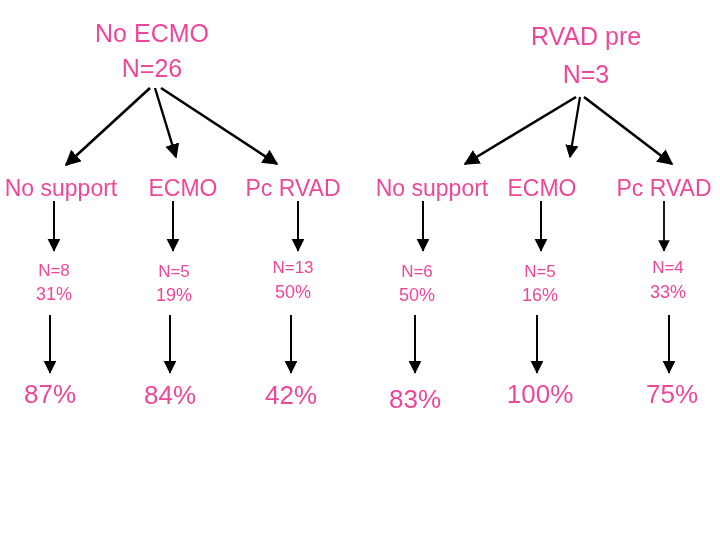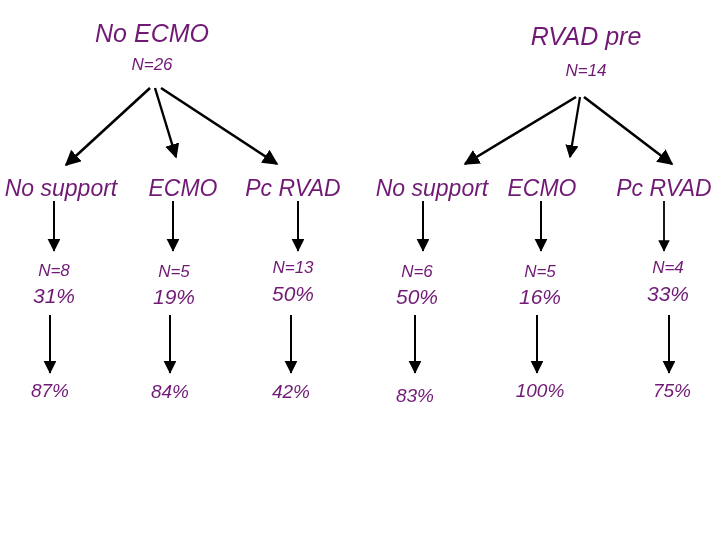--- a/index.html
+++ b/index.html
@@ -14,45 +14,44 @@
     background: #ffffff;
     overflow: hidden;
     font-family: "Liberation Sans", sans-serif;
     color: #000000;
     -webkit-font-smoothing: antialiased;
   }
   .txt {
     position: absolute;
     white-space: nowrap;
     line-height: 1;
-    color: #701a75;
-    font-style: italic;
+    color: #ec4899;
   }
   .group-title {
     font-size: 25px;
     text-align: center;
   }
   .group-n {
-    font-size: 17px;
+    font-size: 25px;
     text-align: center;
   }
   .col-label {
     font-size: 23px;
     text-align: center;
   }
   .stat-n {
     font-size: 17px;
     text-align: center;
   }
   .stat-pct {
-    font-size: 21px;
+    font-size: 18px;
     text-align: center;
   }
   .outcome-pct {
-    font-size: 19px;
+    font-size: 26px;
     text-align: center;
   }
   .centered {
     transform: translateX(-50%);
   }
   svg.arrows {
     position: absolute;
     left: 0;
     top: 0;
     width: 720px;
@@ -127,21 +126,21 @@
   <div class="txt stat-pct centered" style="left:174px; top:286px;">19%</div>
 
   <div class="txt stat-n centered" style="left:293px; top:259px;">N=13</div>
   <div class="txt stat-pct centered" style="left:293px; top:283px;">50%</div>
 
   <div class="txt outcome-pct centered" style="left:50px; top:381px;">87%</div>
   <div class="txt outcome-pct centered" style="left:170px; top:382px;">84%</div>
   <div class="txt outcome-pct centered" style="left:291px; top:382px;">42%</div>
 
   <div class="txt group-title centered" style="left:586px; top:24px;">RVAD pre</div>
-  <div class="txt group-n centered" style="left:586px; top:62px;">N=14</div>
+  <div class="txt group-n centered" style="left:586px; top:62px;">N=3</div>
 
   <div class="txt col-label centered" style="left:432px; top:177px;">No support</div>
   <div class="txt col-label centered" style="left:542px; top:177px;">ECMO</div>
   <div class="txt col-label centered" style="left:664px; top:177px;">Pc RVAD</div>
 
   <div class="txt stat-n centered" style="left:417px; top:263px;">N=6</div>
   <div class="txt stat-pct centered" style="left:417px; top:286px;">50%</div>
 
   <div class="txt stat-n centered" style="left:540px; top:263px;">N=5</div>
   <div class="txt stat-pct centered" style="left:540px; top:286px;">16%</div>

